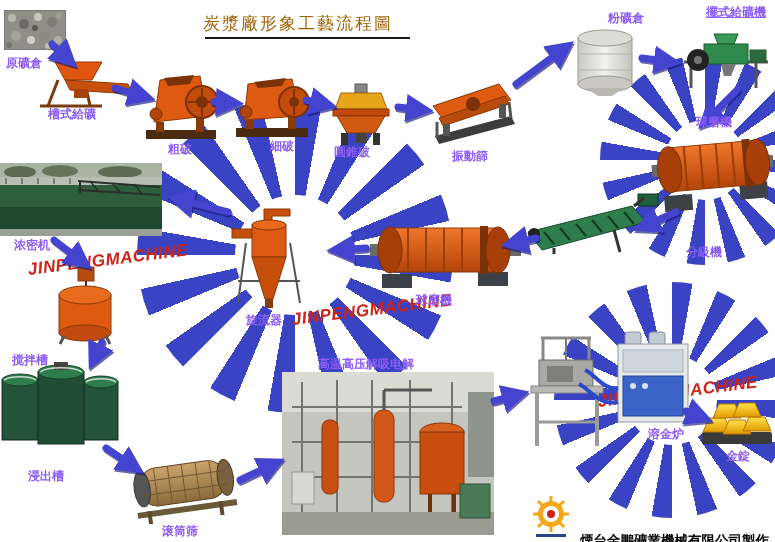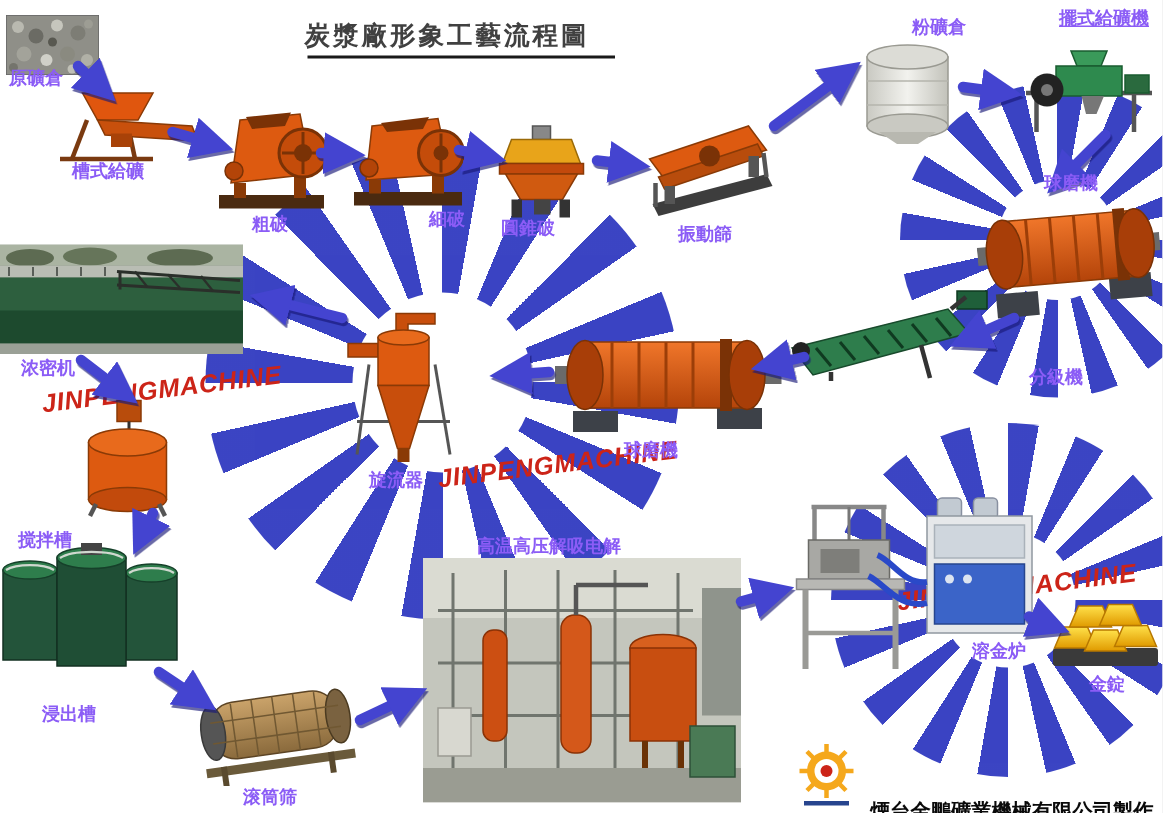--- a/index.html
+++ b/index.html
@@ -1,18 +1,18 @@
 <!DOCTYPE html>
 <html><head>
 <meta charset="utf-8">
 <style>
   html,body{margin:0;padding:0;background:#e9e9e9;font-family:"Liberation Sans",sans-serif;}
   #page{position:relative;width:775px;height:542px;background:#ffffff;overflow:hidden;margin:0 auto;}
   .label{position:absolute;z-index:6;font-weight:bold;font-size:12px;color:#8b5cf6;white-space:nowrap;line-height:1.1;}
-  .title{position:absolute;z-index:6;font-weight:bold;font-size:17px;letter-spacing:2px;color:#404040;white-space:nowrap;}
+  .title{position:absolute;z-index:6;font-weight:normal;font-size:17px;letter-spacing:2px;color:#a16207;white-space:nowrap;}
   .title-line{position:absolute;z-index:6;height:2px;background:#1a1a1a;}
   .eq{position:absolute;z-index:2;}
   .stamp{position:absolute;z-index:1;border-radius:50%;
     background:repeating-conic-gradient(#2a34be 0deg 10deg, rgba(255,255,255,0) 10deg 22.5deg);
     opacity:.92;}
   .stamp::after{content:"";position:absolute;inset:31%;background:#fff;border-radius:50%;}
   .wm-text{position:absolute;z-index:1;color:#cc2418;font-weight:bold;font-style:italic;
     font-size:17px;letter-spacing:.5px;transform:rotate(-7deg);transform-origin:left center;white-space:nowrap;}
   .arrows{position:absolute;inset:0;z-index:4;pointer-events:none;}
   .arrows line{stroke:#4444d0;stroke-width:7;stroke-linecap:round;
@@ -407,30 +407,30 @@
     <line x1="366" y1="248" x2="336" y2="250" marker-end="url(#ah)"></line>
     <line x1="228" y1="212" x2="176" y2="199" marker-end="url(#ah)"></line>
     <line x1="54" y1="240" x2="84" y2="263" marker-end="url(#ah)"></line>
     <line x1="102" y1="342" x2="93" y2="361" marker-end="url(#ah)"></line>
     <line x1="106" y1="448" x2="136" y2="468" marker-end="url(#ah)"></line>
     <line x1="240" y1="480" x2="276" y2="463" marker-end="url(#ah)"></line>
     <line x1="494" y1="401" x2="520" y2="394" marker-end="url(#ah)"></line>
     <line x1="686" y1="411" x2="704" y2="418" marker-end="url(#ah)"></line>
   </svg>
 
-  <div class="label" style="left:6px;top:46px;">原礦倉</div>
+  <div class="label" style="left:6px;top:57px;">原礦倉</div>
   <div class="label" style="left:48px;top:108px;">槽式給礦</div>
   <div class="label" style="left:168px;top:144px;font-family:Liberation Mono, monospace;">粗破</div>
-  <div class="label" style="left:270px;top:140px;padding-left:16px;">細破</div>
+  <div class="label" style="left:254px;top:140px;padding-left:16px;">細破</div>
   <div class="label" style="left:334px;top:146px;">圓錐破</div>
   <div class="label" style="left:452px;top:150px;">振動篩</div>
   <div class="label" style="left:608px;top:12px;">粉礦倉</div>
   <div class="label" style="left:706px;top:6px;text-decoration:underline;">擺式給礦機</div>
   <div class="label" style="left:696px;top:116px;">球磨機</div>
-  <div class="label" style="left:686px;top:246px;font-family:Liberation Mono, monospace;">分級機</div>
+  <div class="label" style="left:686px;top:246px;">分級機</div>
   <div class="label" style="left:416px;top:294px;">球磨機</div>
   <div class="label" style="left:246px;top:314px;">旋流器</div>
   <div class="label" style="left:14px;top:239px;">浓密机</div>
   <div class="label" style="left:12px;top:354px;">搅拌槽</div>
   <div class="label" style="left:28px;top:454px;margin-top:16px;">浸出槽</div>
   <div class="label" style="left:162px;top:525px;">滚筒筛</div>
   <div class="label" style="left:318px;top:358px;text-align:center;">高温高压解吸电解</div>
   <div class="label" style="left:648px;top:428px;">溶金炉</div>
   <div class="label" style="left:726px;top:450px;">金錠</div>
 

